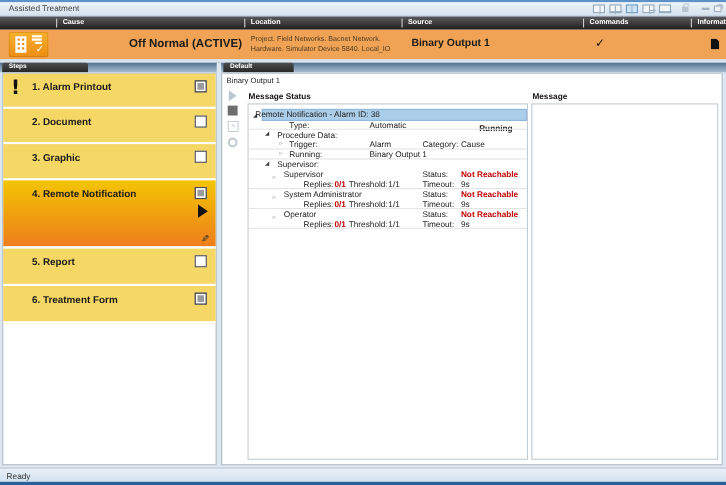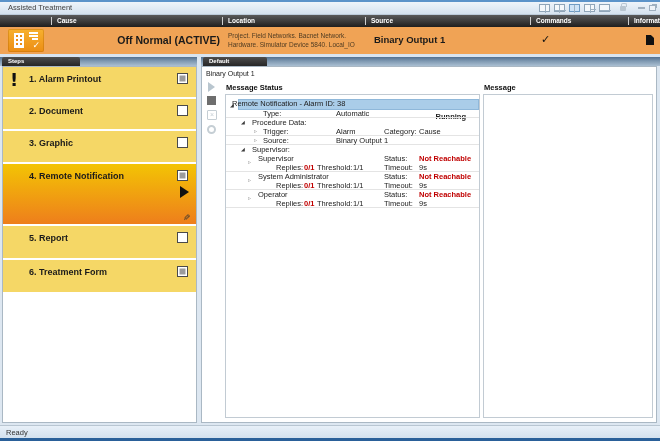--- a/index.html
+++ b/index.html
@@ -270,21 +270,21 @@
           <div class="trow sep">
             <span class="arr-c" style="left:28px">▹</span>
             <span style="left:37px">Trigger:</span>
             <span class="v1">Alarm</span>
             <span class="l2">Category:</span>
             <span class="v2">Cause</span>
           </div>
 
           <div class="trow sep">
             <span class="arr-c" style="left:28px">▹</span>
-            <span style="left:37px">Source:</span>
+            <span style="left:37px">Running:</span>
             <span class="v1">Binary Output 1</span>
           </div>
 
           <div class="trow">
             <span class="arr-e" style="left:15px">◢</span>
             <span style="left:26px">Supervisor:</span>
           </div>
 
           <div class="trow">
             <span class="arr-c" style="left:22px;top:4px">▹</span>

